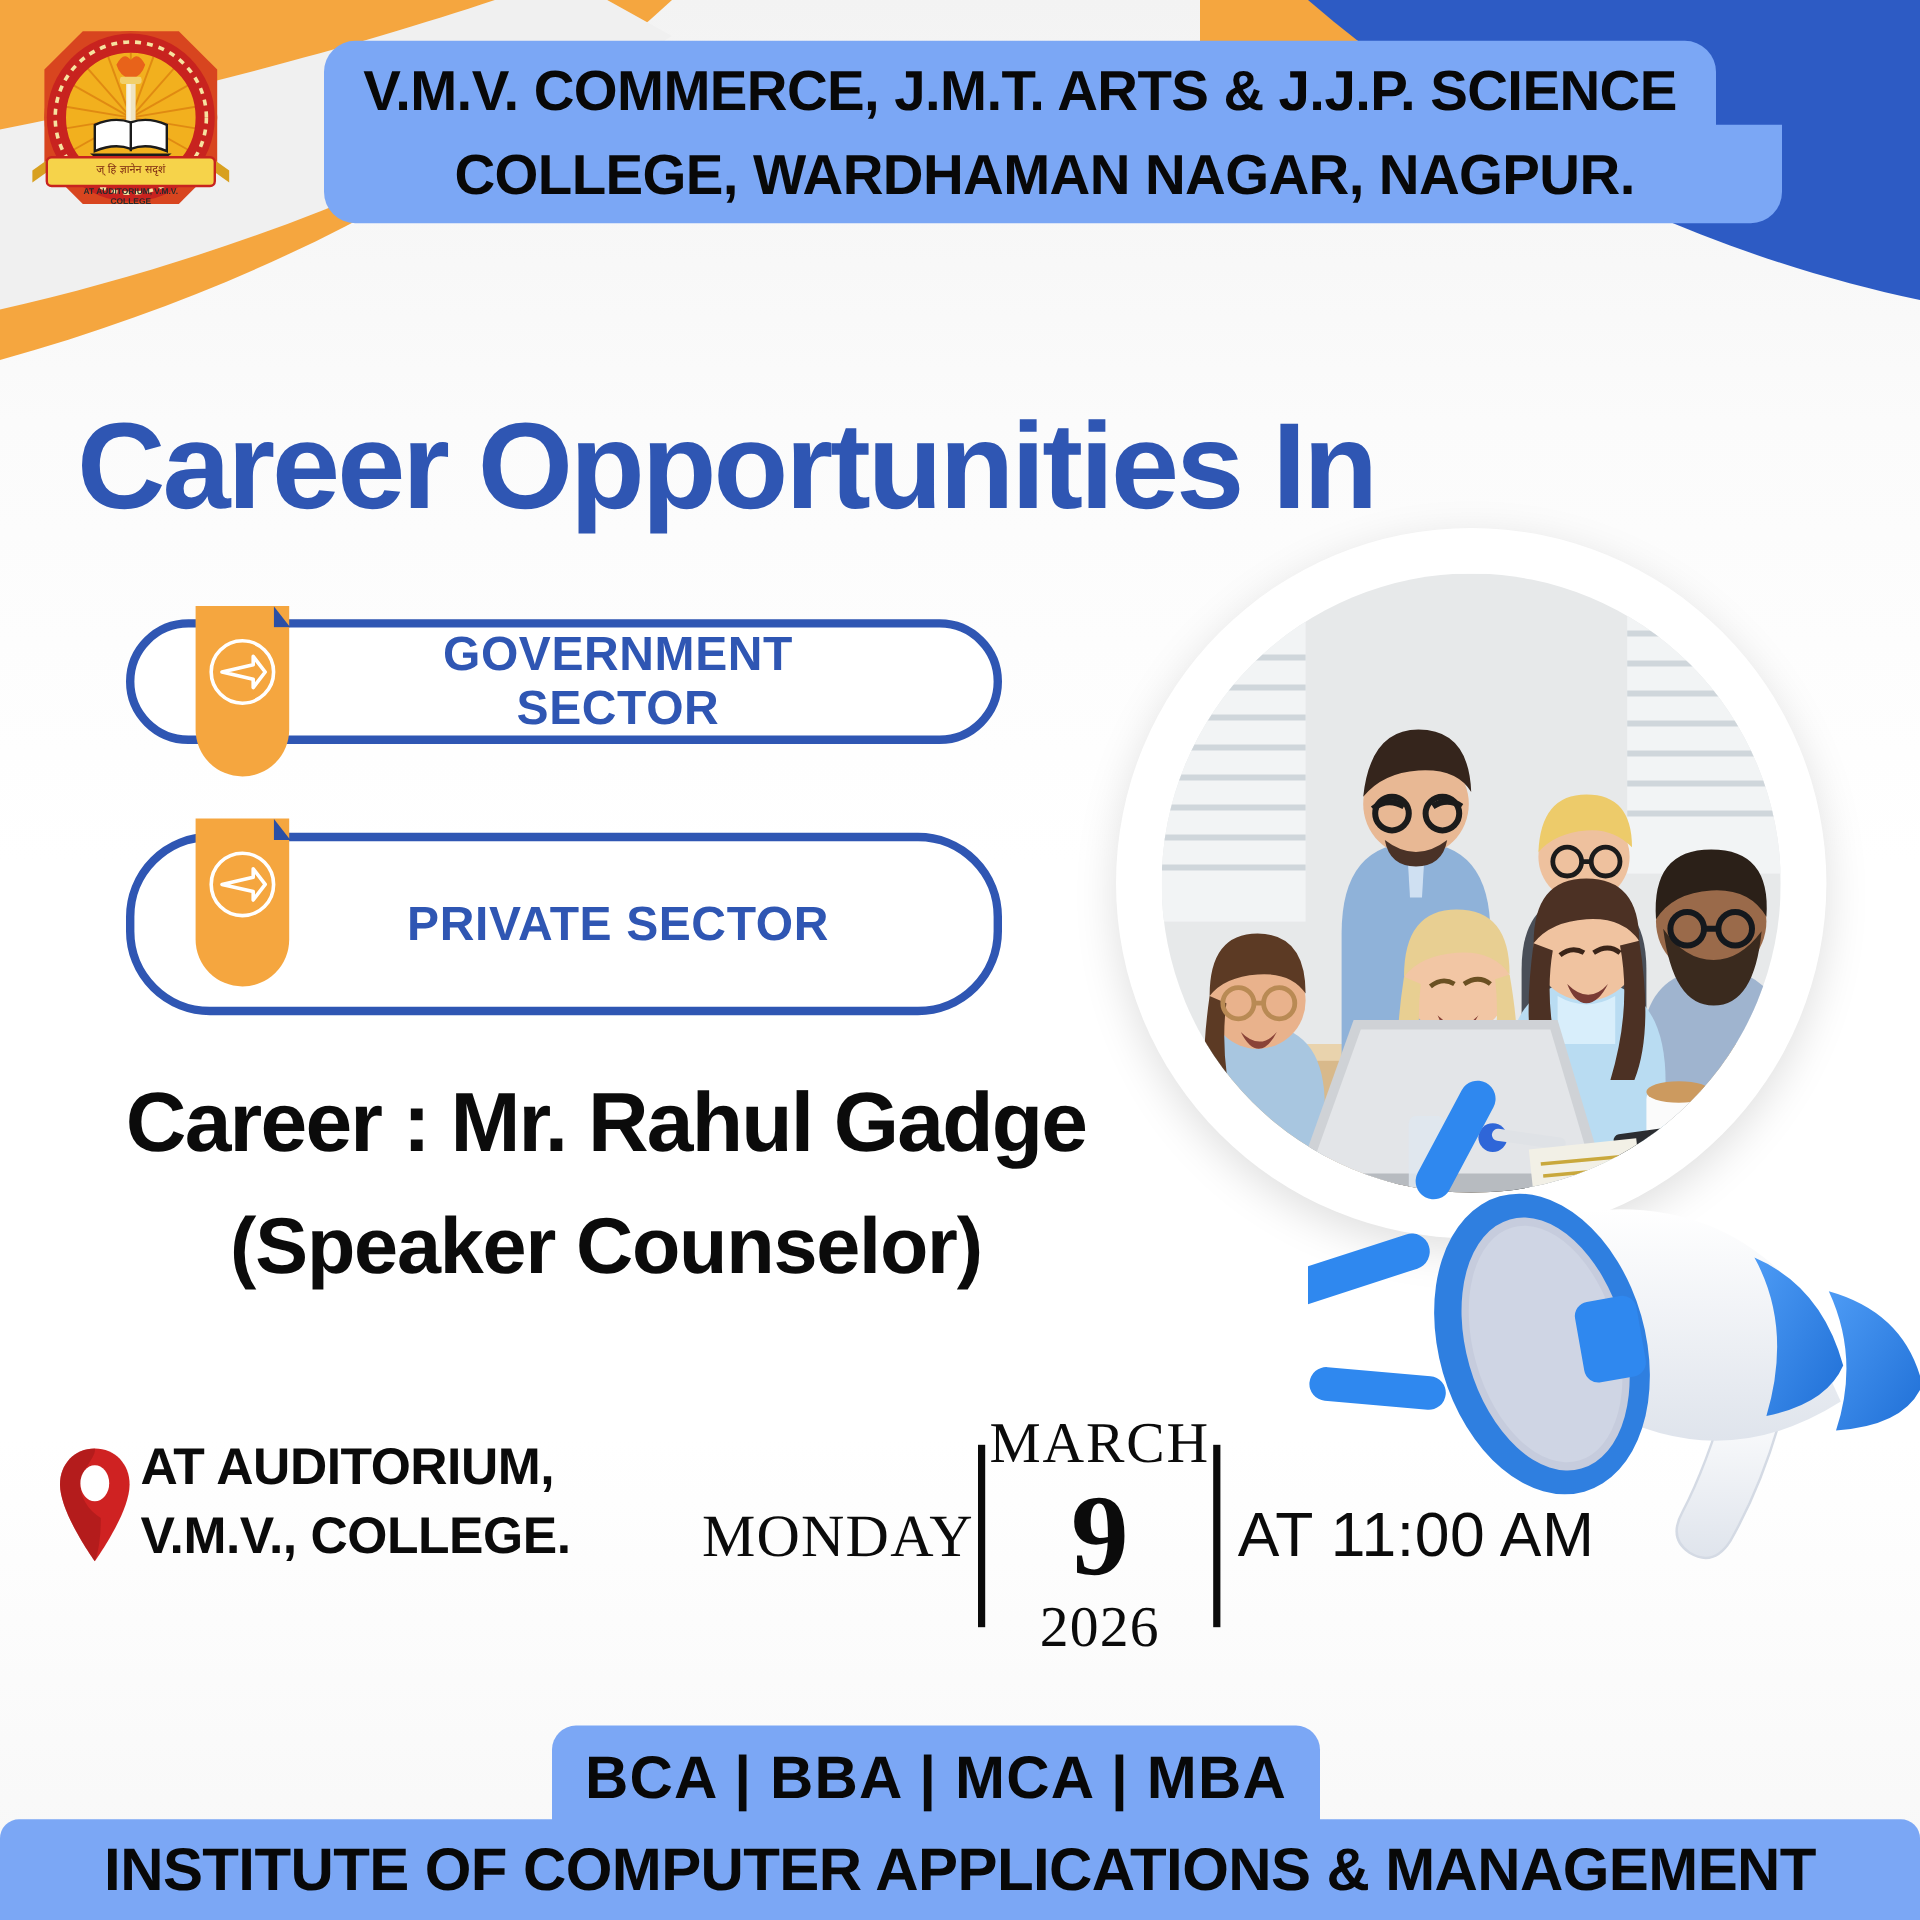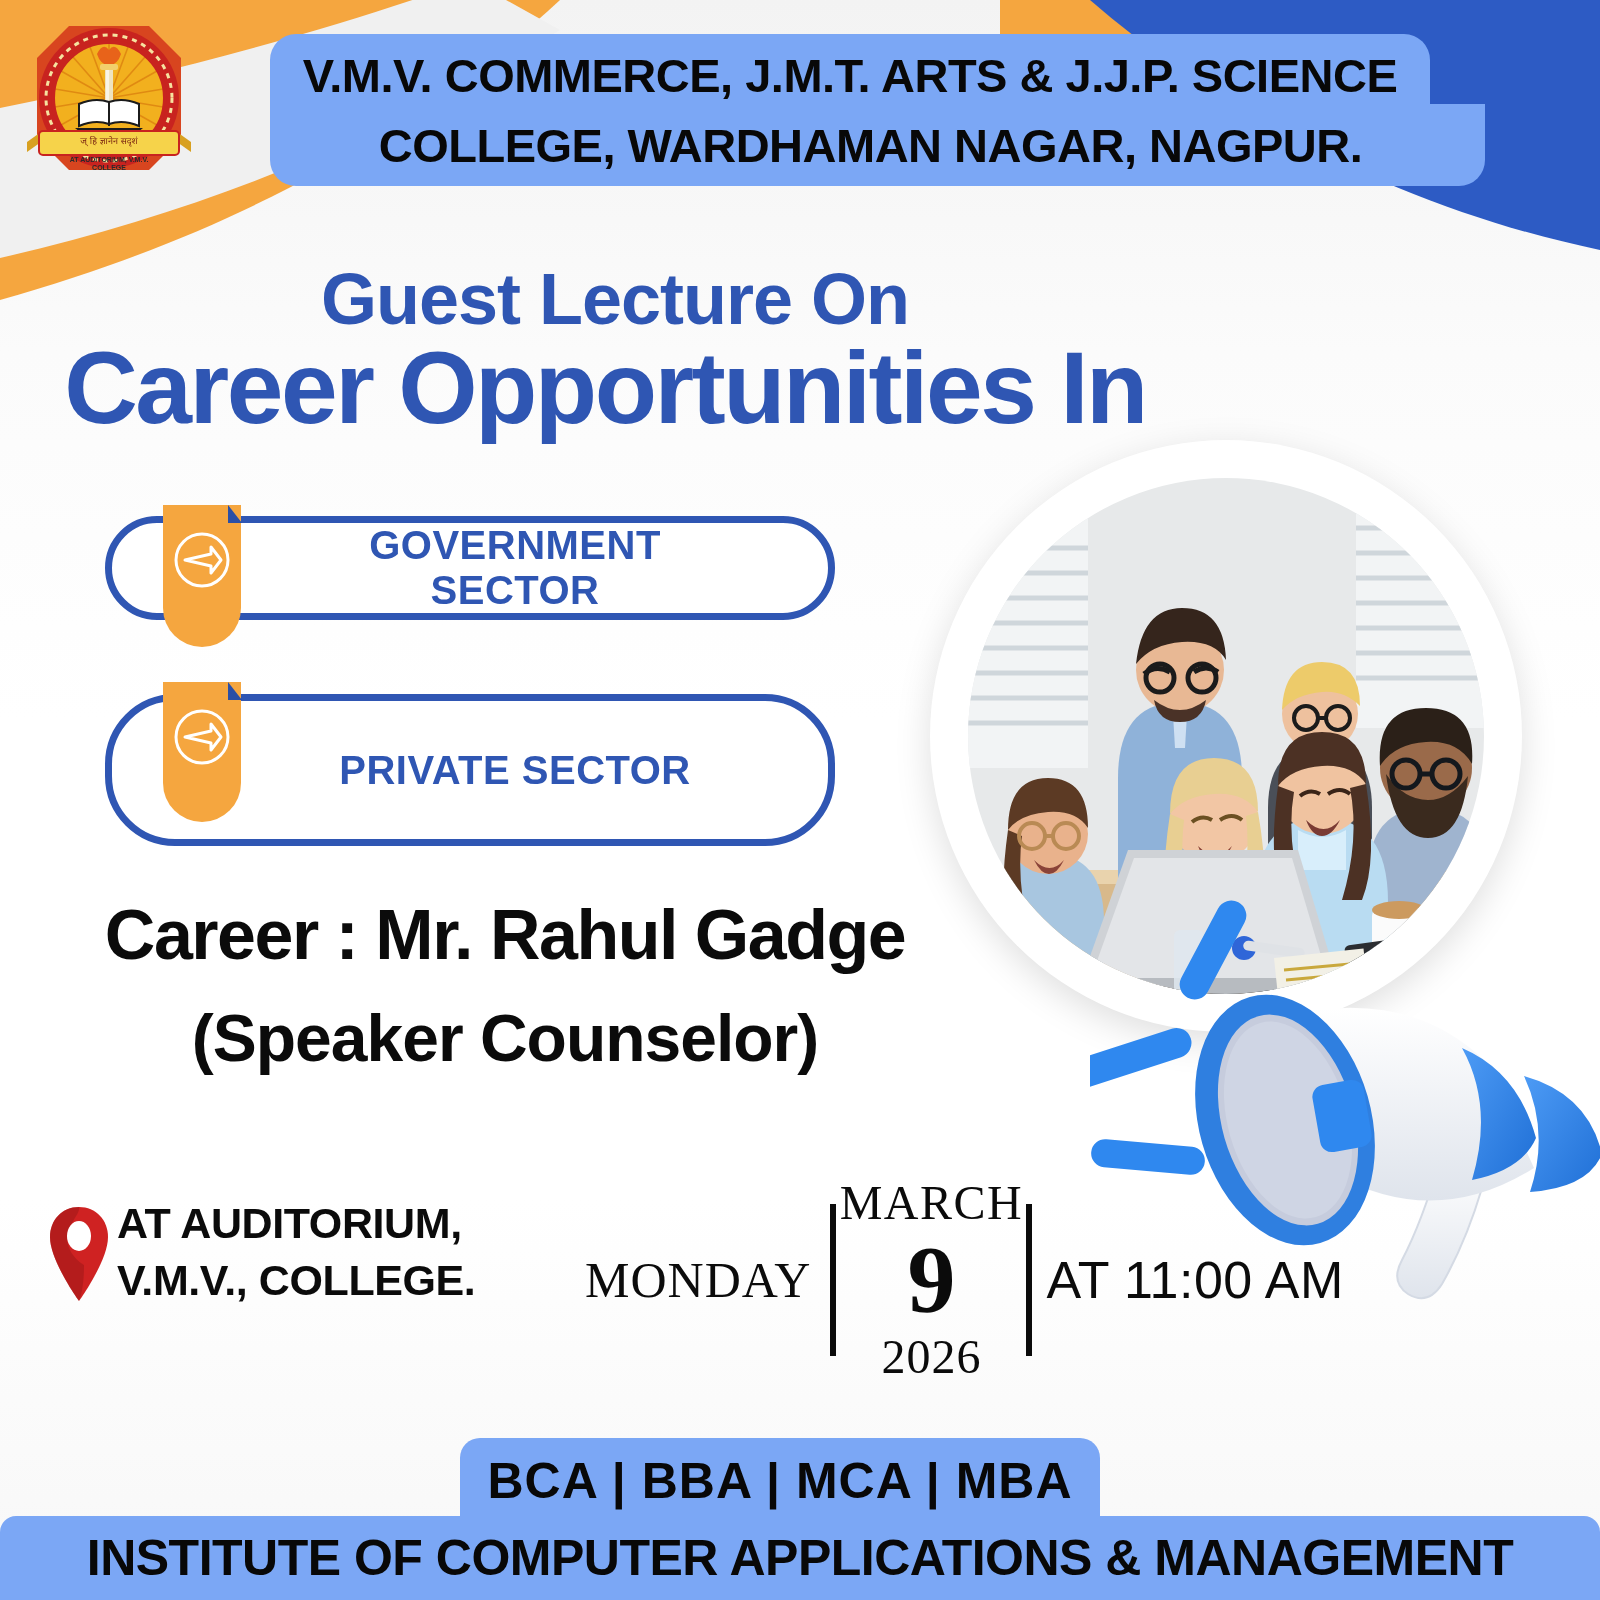--- a/index.html
+++ b/index.html
@@ -132,21 +132,21 @@
     letter-spacing:-0.4px;white-space:nowrap;
     font-family:"Liberation Sans",sans-serif;
   }
 
   
   .datebar{
     position:absolute;left:585px;top:1180px;
     display:flex;align-items:center;height:200px;
     font-family:"Liberation Serif",serif;color:#0b0b0b;
   }
-  .dow{font-size:50px;letter-spacing:1px;padding-right:19px;}
+  .dow{font-size:50px;letter-spacing:1px;padding-right:4px;}
   .vrule{width:6px;height:152px;background:#0b0b0b;}
   .dcore{
     display:flex;flex-direction:column;align-items:center;justify-content:center;
     width:190px;
   }
   .dmonth{font-size:48px;letter-spacing:1.5px;line-height:1;}
   .dday{font-size:96px;font-weight:bold;line-height:1.1;}
   .dyear{font-size:48px;letter-spacing:1px;line-height:1;}
   .dtime{
     font-size:52px;letter-spacing:0.5px;padding-left:14px;
@@ -264,21 +264,20 @@
 
   <div class="header-banner">
     <div class="hb-line hb-line1">
       <span class="hb-text">V.M.V. COMMERCE, J.M.T. ARTS &amp; J.J.P. SCIENCE</span>
     </div>
     <div class="hb-line hb-line2">
       <span class="hb-text">COLLEGE, WARDHAMAN NAGAR, NAGPUR.</span>
     </div>
   </div>
 
-  <div class="title-small">Guest Lecture On</div>
   <div class="title-big">Career Opportunities In</div>
 
   <div class="pill pill-gov">
     <div class="pill-label">
       <div>GOVERNMENT</div>
       <div>SECTOR</div>
     </div>
   </div>
   <div class="tag tag-gov">
     <div class="tag-notch"></div>

